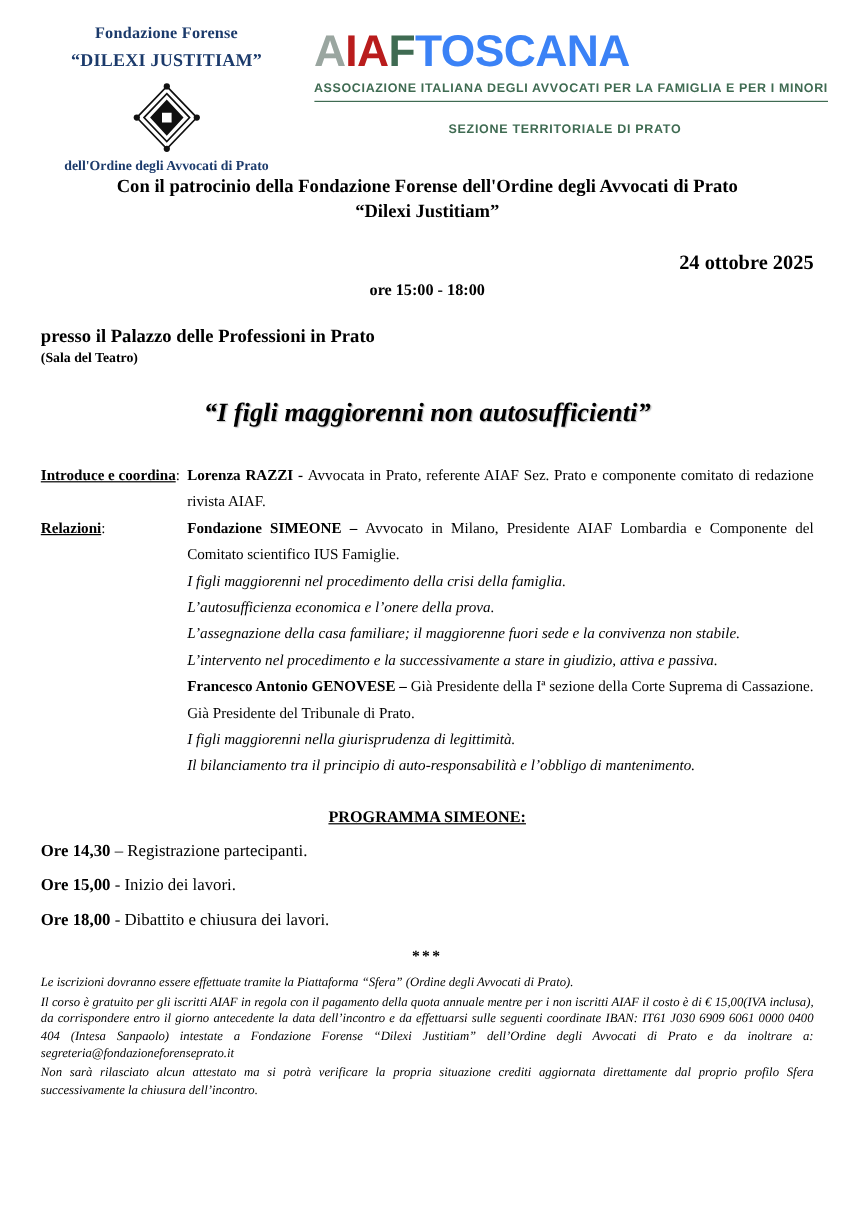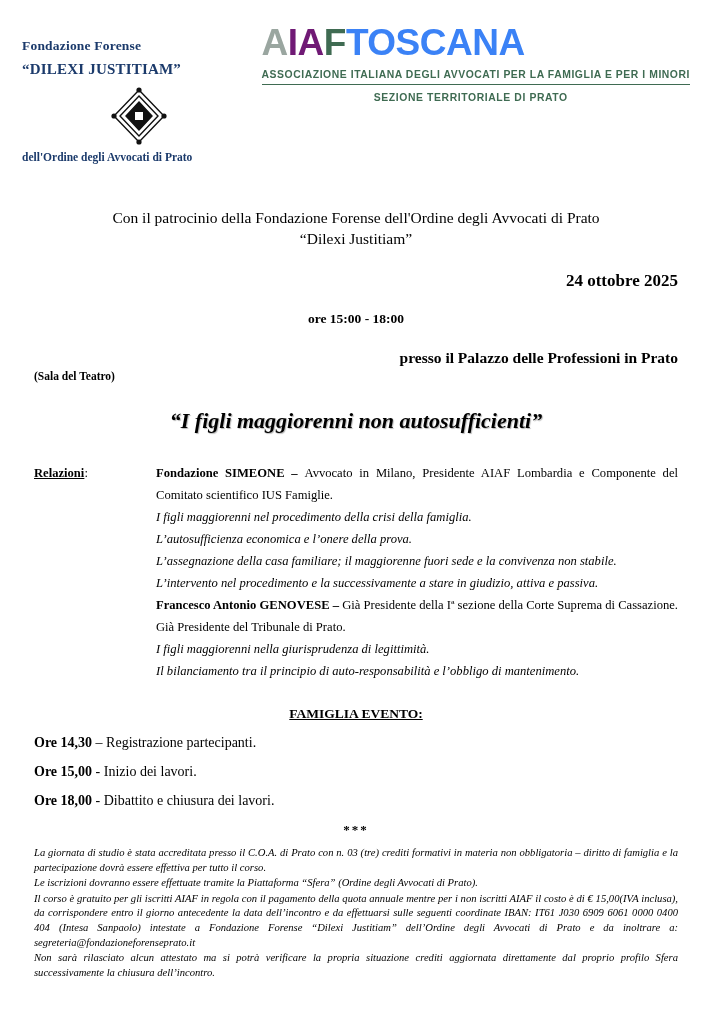--- a/index.html
+++ b/index.html
@@ -26,23 +26,22 @@
   
   .header {
     display: flex;
     flex-direction: row;
     align-items: flex-start;
     padding: 18px 22px 0 22px;
     box-sizing: border-box;
   }
   .header-left {
     width: 290px;
-    text-align: left;
+    text-align: center;
     padding-top: 2px;
-    margin-top: 18px;
   }
   .ff-line1 {
     font-family: "Liberation Serif", serif;
     font-weight: bold;
     font-size: 13.5px;
     color: #1b3a6b;
     letter-spacing: 0.2px;
   }
   .ff-line2 {
     font-family: "Liberation Serif", serif;
@@ -72,72 +71,71 @@
   }
   .aiaf-title {
     font-family: "Liberation Sans", sans-serif;
     font-weight: bold;
     font-size: 37px;
     line-height: 38px;
     letter-spacing: -0.5px;
     white-space: nowrap;
   }
   .aiaf-a { color: #9aa6a0; }
-  .aiaf-i { color: #701a75; }
+  .aiaf-i { color: #b91c1c; }
   .aiaf-f { color: #3f6b52; }
   .aiaf-toscana { color: #3b82f6; }
   .aiaf-sub {
     font-family: "Liberation Sans", sans-serif;
     font-weight: bold;
     font-size: 10.4px;
     color: #3f6b52;
     letter-spacing: 0.55px;
     margin-top: 7px;
     border-bottom: 1.5px solid #3f6b52;
     padding-bottom: 4px;
     white-space: nowrap;
   }
   .aiaf-sub2 {
     font-family: "Liberation Sans", sans-serif;
     font-weight: bold;
     font-size: 10.4px;
     color: #3f6b52;
     letter-spacing: 0.6px;
-    margin-top: 7px;
+    margin-top: 18px;
     text-align: center;
     padding-right: 10px;
   }
 
   
   .content {
     padding: 0 34px;
     box-sizing: border-box;
   }
   .patrocinio {
-    margin-top: 44px;
     text-align: center;
     font-size: 15.5px;
-    font-weight: normal;
+    font-weight: bold;
     line-height: 21px;
   }
   .date {
     margin-top: 22px;
     text-align: right;
     font-size: 17px;
     font-weight: bold;
   }
   .time {
-    margin-top: 20px;
+    margin-top: 5px;
     text-align: center;
     font-size: 13.5px;
     font-weight: bold;
   }
   .venue {
     margin-top: 22px;
-    text-align: right;
+    text-align: left;
     font-size: 15.5px;
     font-weight: bold;
   }
   .venue-sub {
     margin-top: 3px;
     text-align: left;
     font-size: 11.5px;
     font-weight: bold;
   }
   .main-title {
@@ -252,45 +250,48 @@
     <div class="date">24 ottobre 2025</div>
     <div class="time">ore 15:00 - 18:00</div>
 
     <div class="venue">presso il Palazzo delle Professioni in Prato</div>
     <div class="venue-sub">(Sala del Teatro)</div>
 
     <div class="main-title">“I figli maggiorenni non autosufficienti”</div>
 
     <table class="speakers">
       <tbody>
+          <tr>
+        <td class="lbl-col"><span class="lbl">Introduce e coordina</span><span>:</span></td>
+        <td class="txt-col"><span class="nm">Lorenza  RAZZI - </span><span>Avvocata in Prato, referente AIAF Sez. Prato e componente comitato di redazione rivista AIAF.</span></td>
+      </tr>
       <tr>
         <td class="lbl-col"><span class="lbl">Relazioni</span><span>:</span></td>
         <td class="txt-col">
           <div><span class="nm">Fondazione  SIMEONE – </span><span>Avvocato in Milano, Presidente AIAF Lombardia e Componente del Comitato scientifico IUS Famiglie.</span></div>
           <div class="it">I figli maggiorenni nel procedimento della crisi della famiglia.</div>
           <div class="it">L’autosufficienza economica e l’onere della prova.</div>
           <div class="it">L’assegnazione della casa familiare; il maggiorenne fuori sede e la convivenza non stabile.</div>
           <div class="it">L’intervento nel procedimento e la successivamente a stare in giudizio, attiva e passiva.</div>
           <div><span class="nm">Francesco Antonio GENOVESE – </span><span>Già Presidente della Iª sezione della Corte Suprema di Cassazione. Già Presidente del Tribunale di Prato.</span></div>
           <div class="it">I figli maggiorenni nella giurisprudenza di legittimità.</div>
           <div class="it">Il bilanciamento tra il principio di auto-responsabilità e l’obbligo di mantenimento.</div>
         </td>
       </tr>
     </tbody>
       </table>
 
-    <div class="programma-title">FAMIGLIA EVENTO:</div>
+    <div class="programma-title">PROGRAMMA SIMEONE:</div>
 
     <div class="prog-row"><span class="h">Ore 14,30</span><span> – Registrazione partecipanti.</span></div>
     <div class="prog-row"><span class="h">Ore 15,00</span><span> - Inizio dei lavori.</span></div>
     <div class="prog-row"><span class="h">Ore 18,00</span><span> - Dibattito e chiusura dei lavori.</span></div>
 
     <div class="stars">***</div>
 
     <div class="notes">
-      <p>La giornata di studio è stata accreditata presso il C.O.A. di Prato con n. 03 (tre) crediti formativi in materia non obbligatoria – diritto di famiglia e la partecipazione dovrà essere effettiva per tutto il corso.</p>
       <p>Le iscrizioni dovranno essere effettuate tramite la Piattaforma “Sfera” (Ordine degli Avvocati di Prato).</p>
       <p>Il corso è gratuito per gli iscritti AIAF in regola con il pagamento della quota annuale mentre per i non iscritti AIAF il costo è di € 15,00(IVA inclusa), da corrispondere entro il giorno antecedente la data dell’incontro e da effettuarsi sulle seguenti coordinate IBAN: IT61 J030 6909 6061 0000 0400 404 (Intesa Sanpaolo) intestate a Fondazione Forense “Dilexi Justitiam” dell’Ordine degli Avvocati di Prato e da inoltrare a: segreteria@fondazioneforenseprato.it</p>
       <p>Non sarà rilasciato alcun attestato ma si potrà verificare la propria situazione crediti aggiornata direttamente dal proprio profilo Sfera successivamente la chiusura dell’incontro.</p>
     </div>
 
   </div>
 </div>
 
 </body></html>

